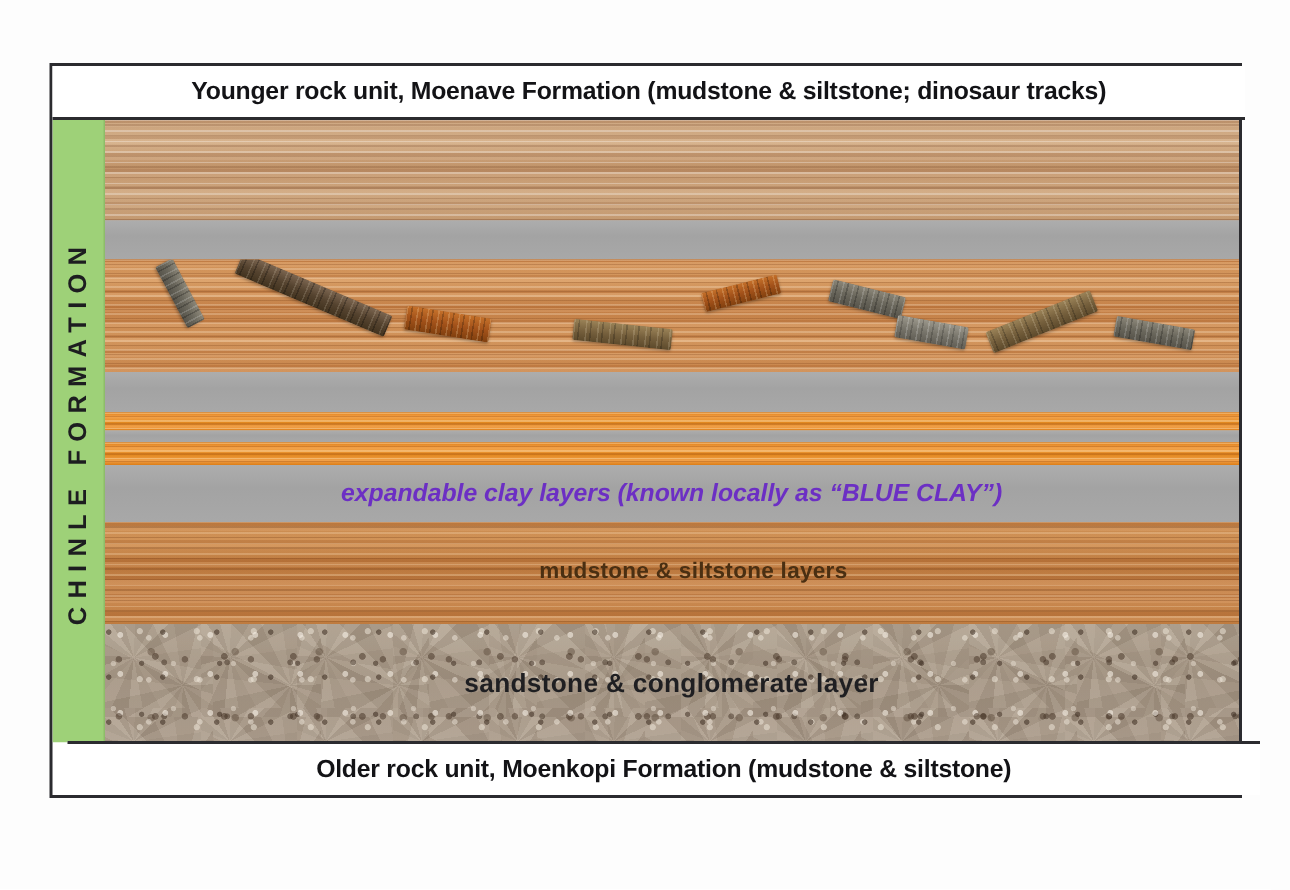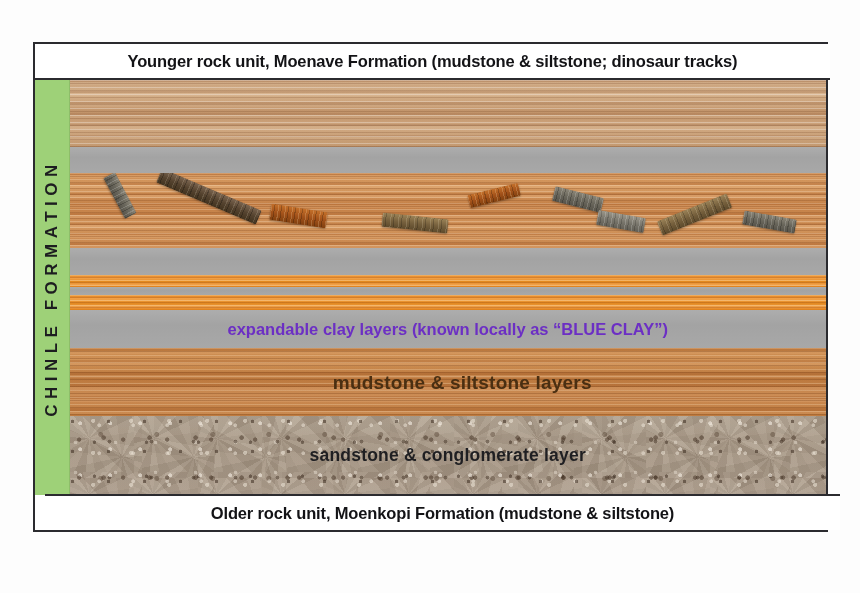--- a/index.html
+++ b/index.html
@@ -222,28 +222,29 @@
   .label-petrified {
     font-family: "Liberation Sans", sans-serif;
     font-weight: bold;
     font-size: 19.5px;
     color: #cc1111;
     letter-spacing: 0.2px;
   }
   .label-clay {
     font-family: "Liberation Sans", sans-serif;
     font-weight: bold;
+    font-style: italic;
     font-size: 16.5px;
     color: #6c2fc4;
     letter-spacing: 0px;
   }
   .label-mudstone {
     font-family: "Liberation Sans", sans-serif;
     font-weight: bold;
-    font-size: 19px;
+    font-size: 15px;
     color: #4a2f12;
     letter-spacing: 0.2px;
     padding-left: 29px;
   }
   .label-sandstone {
     font-family: "Liberation Sans", sans-serif;
     font-weight: bold;
     font-size: 17.5px;
     color: #1f1f22;
     letter-spacing: 0.2px;

